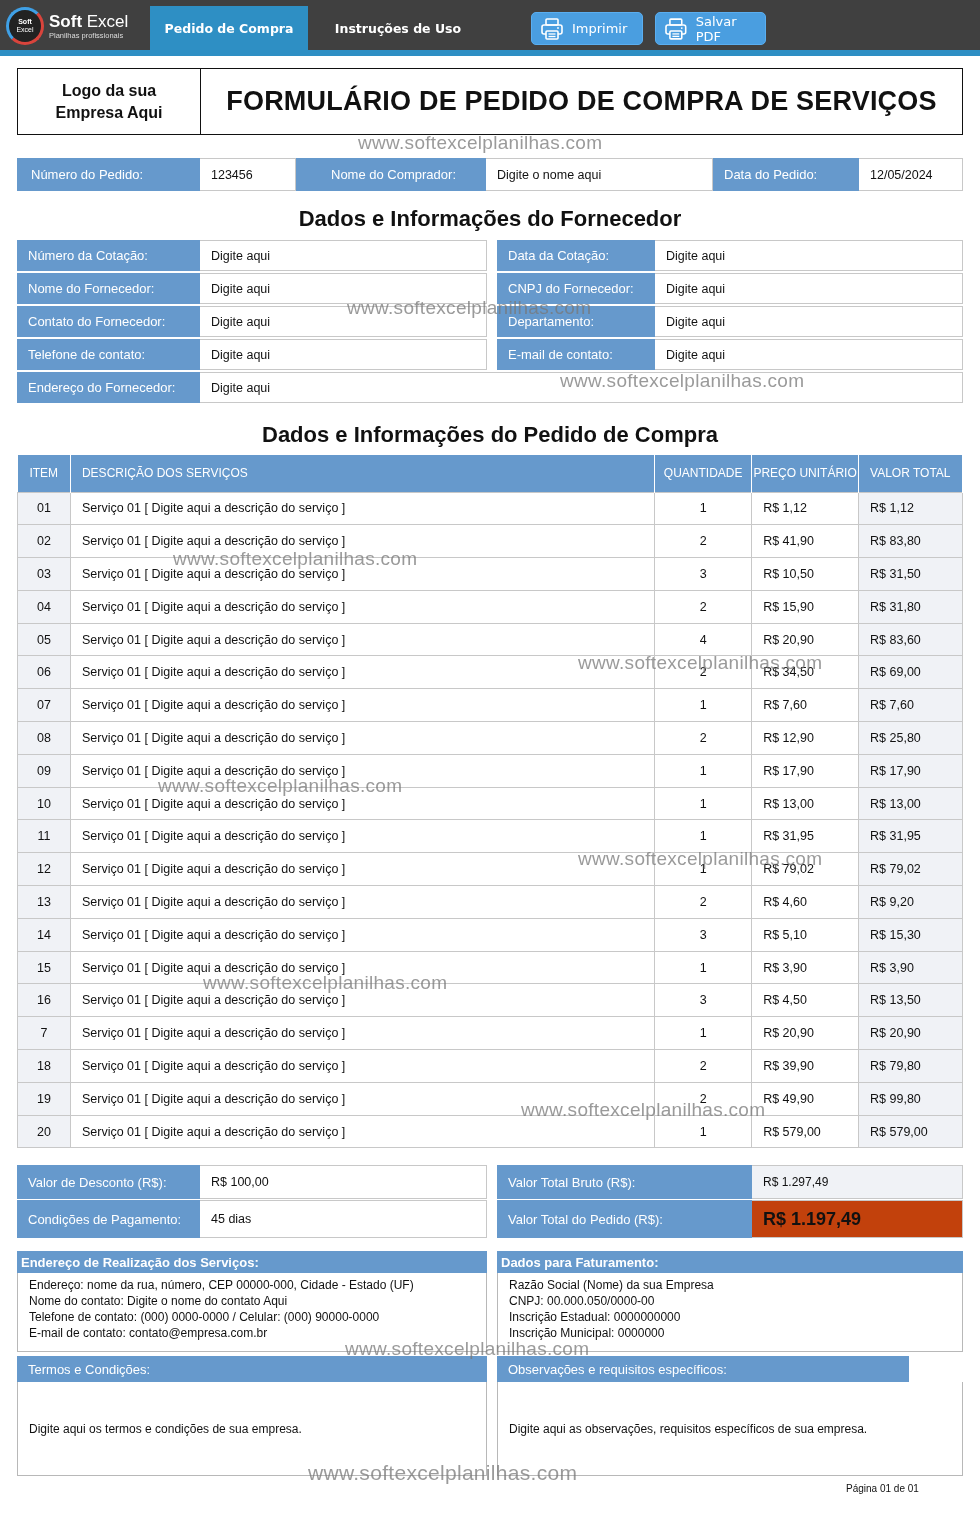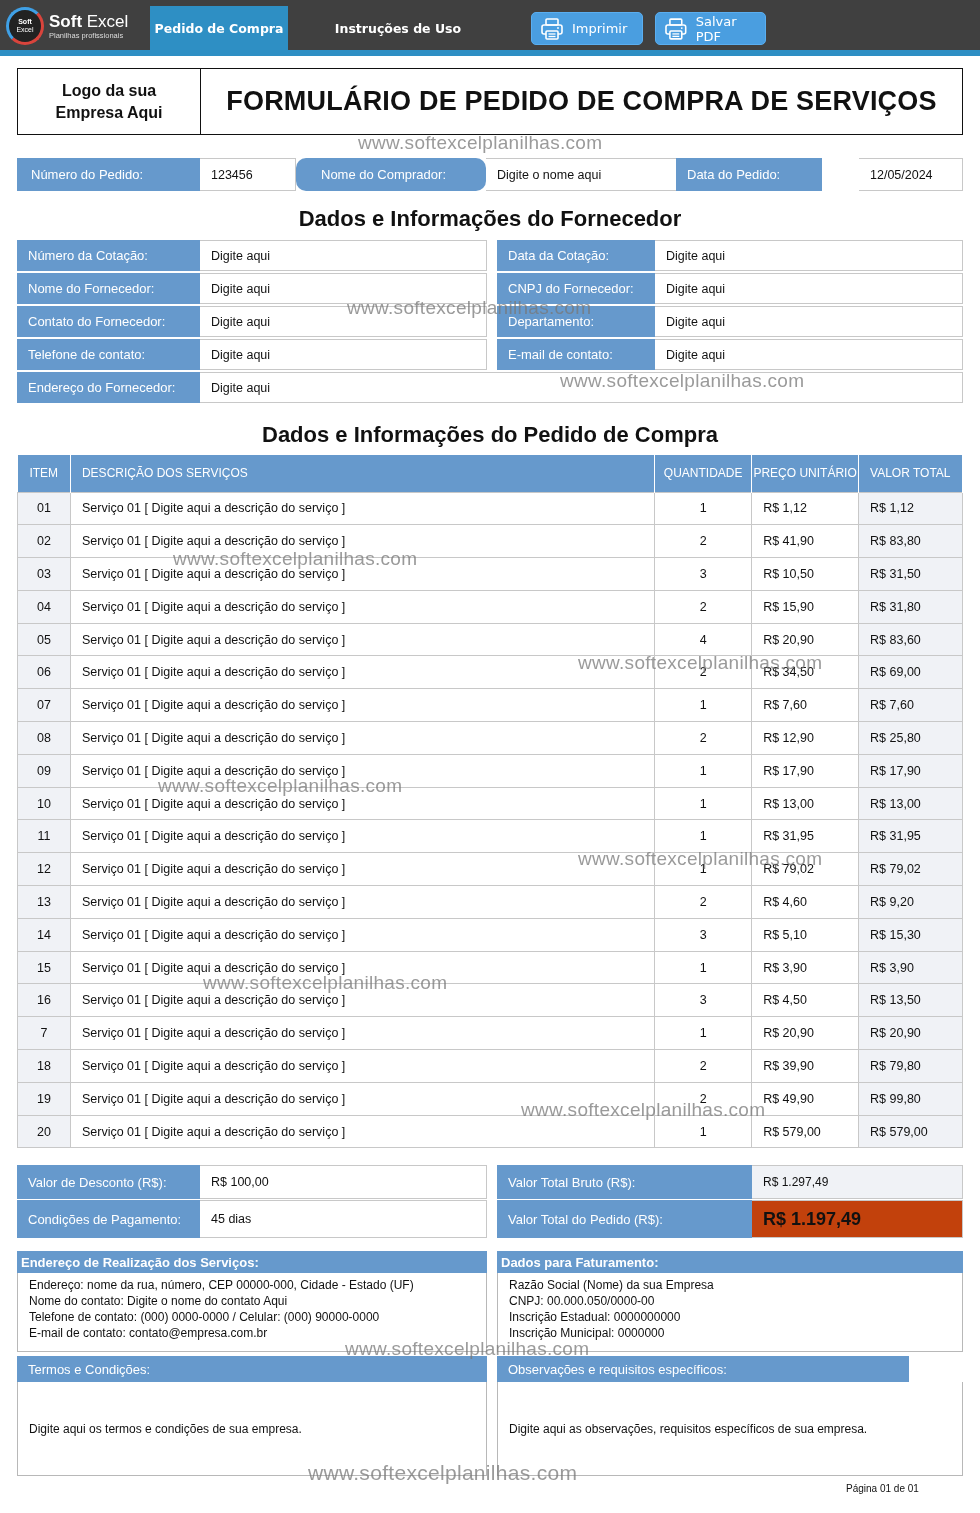--- a/index.html
+++ b/index.html
@@ -11,21 +11,21 @@
   .logo { position: absolute; left: 8px; top: 9px; display: flex; align-items: center; }
   .logo-circle { width: 34px; height: 34px; border-radius: 50%; background: #222; position: relative; display: flex; align-items: center; justify-content: center; flex-direction: column; }
   .logo-circle::before { content: ""; position: absolute; inset: -2px; border-radius: 50%; border: 3px solid #3fa0e6; border-right-color: #d9443c; border-bottom-color: #d9443c; }
   .logo-circle span { font-size: 7px; color: #fff; line-height: 8px; position: relative; }
   .logo-circle span.b { font-weight: bold; }
   .logo-text { margin-left: 7px; color: #fff; }
   .logo-title { font-size: 17px; line-height: 19px; }
   .logo-title b { font-weight: bold; }
   .logo-sub { font-size: 7.5px; color: #ddd; }
   .tab { position: absolute; top: 6px; height: 44px; display: flex; align-items: center; justify-content: center; font-family: "DejaVu Sans", sans-serif; font-size: 12.5px; font-weight: bold; color: #fff; cursor: pointer; }
-  .tab-active { left: 150px; width: 138px; background: #2e8fc4; }
+  .tab-active { left: 150px; width: 158px; background: #2e8fc4; }
   .tab-inactive { left: 318px; width: 160px; }
   .btn { position: absolute; top: 12px; height: 33px; background: #4a9ee0; border-radius: 5px; border: 1px solid #5aaef0; color: #fff; font-family: "DejaVu Sans", sans-serif; font-size: 13px; display: flex; align-items: center; padding-left: 8px; cursor: pointer; }
   .btn svg { margin-right: 8px; }
   .btn-print { left: 531px; width: 112px; }
   .btn-pdf { left: 655px; width: 111px; }
 
   
   .title-box { position: absolute; left: 17px; top: 68px; width: 946px; height: 67px; border: 1.5px solid #111; display: flex; }
   .title-logo { width: 183px; border-right: 1.5px solid #111; display: flex; align-items: center; justify-content: center; text-align: center; font-size: 16px; font-weight: bold; line-height: 22px; }
   .title-main { flex: 1; display: flex; align-items: center; justify-content: center; font-size: 27px; font-weight: bold; letter-spacing: 0.2px; }
@@ -93,23 +93,23 @@
 
 <div class="title-box">
   <div class="title-logo">
     <div><span>Logo da sua</span><br><span>Empresa Aqui</span></div>
   </div>
   <div class="title-main">FORMULÁRIO DE PEDIDO DE COMPRA DE SERVIÇOS</div>
 </div>
 
 <div class="lbl" style="left:17px;top:158px;width:183px;height:33px;padding-left:14px;">Número do Pedido:</div>
 <div class="val" style="left:200px;top:158px;width:96px;height:33px;">123456</div>
-<div class="lbl" style="left:296px;top:158px;width:190px;height:33px;padding-left:25px;border-radius:10px;">Nome do Comprador:</div>
+<div class="lbl" style="left:296px;top:158px;width:190px;height:33px;padding-left:35px;">Nome do Comprador:</div>
 <div class="val" style="left:486px;top:158px;width:227px;height:33px;">Digite o nome aqui</div>
-<div class="lbl" style="left:676px;top:158px;width:146px;height:33px;">Data do Pedido:</div>
+<div class="lbl" style="left:713px;top:158px;width:146px;height:33px;">Data do Pedido:</div>
 <div class="val" style="left:859px;top:158px;width:104px;height:33px;">12/05/2024</div>
 
 <div class="section-title" style="top:206px;">Dados e Informações do Fornecedor</div>
 
 <div class="lbl" style="left:17px;top:240px;width:183px;height:31px;">Número da Cotação:</div>
 <div class="val" style="left:200px;top:240px;width:287px;height:31px;">Digite aqui</div>
 <div class="lbl" style="left:17px;top:273px;width:183px;height:31px;">Nome do Fornecedor:</div>
 <div class="val" style="left:200px;top:273px;width:287px;height:31px;">Digite aqui</div>
 <div class="lbl" style="left:17px;top:306px;width:183px;height:31px;">Contato do Fornecedor:</div>
 <div class="val" style="left:200px;top:306px;width:287px;height:31px;">Digite aqui</div>

